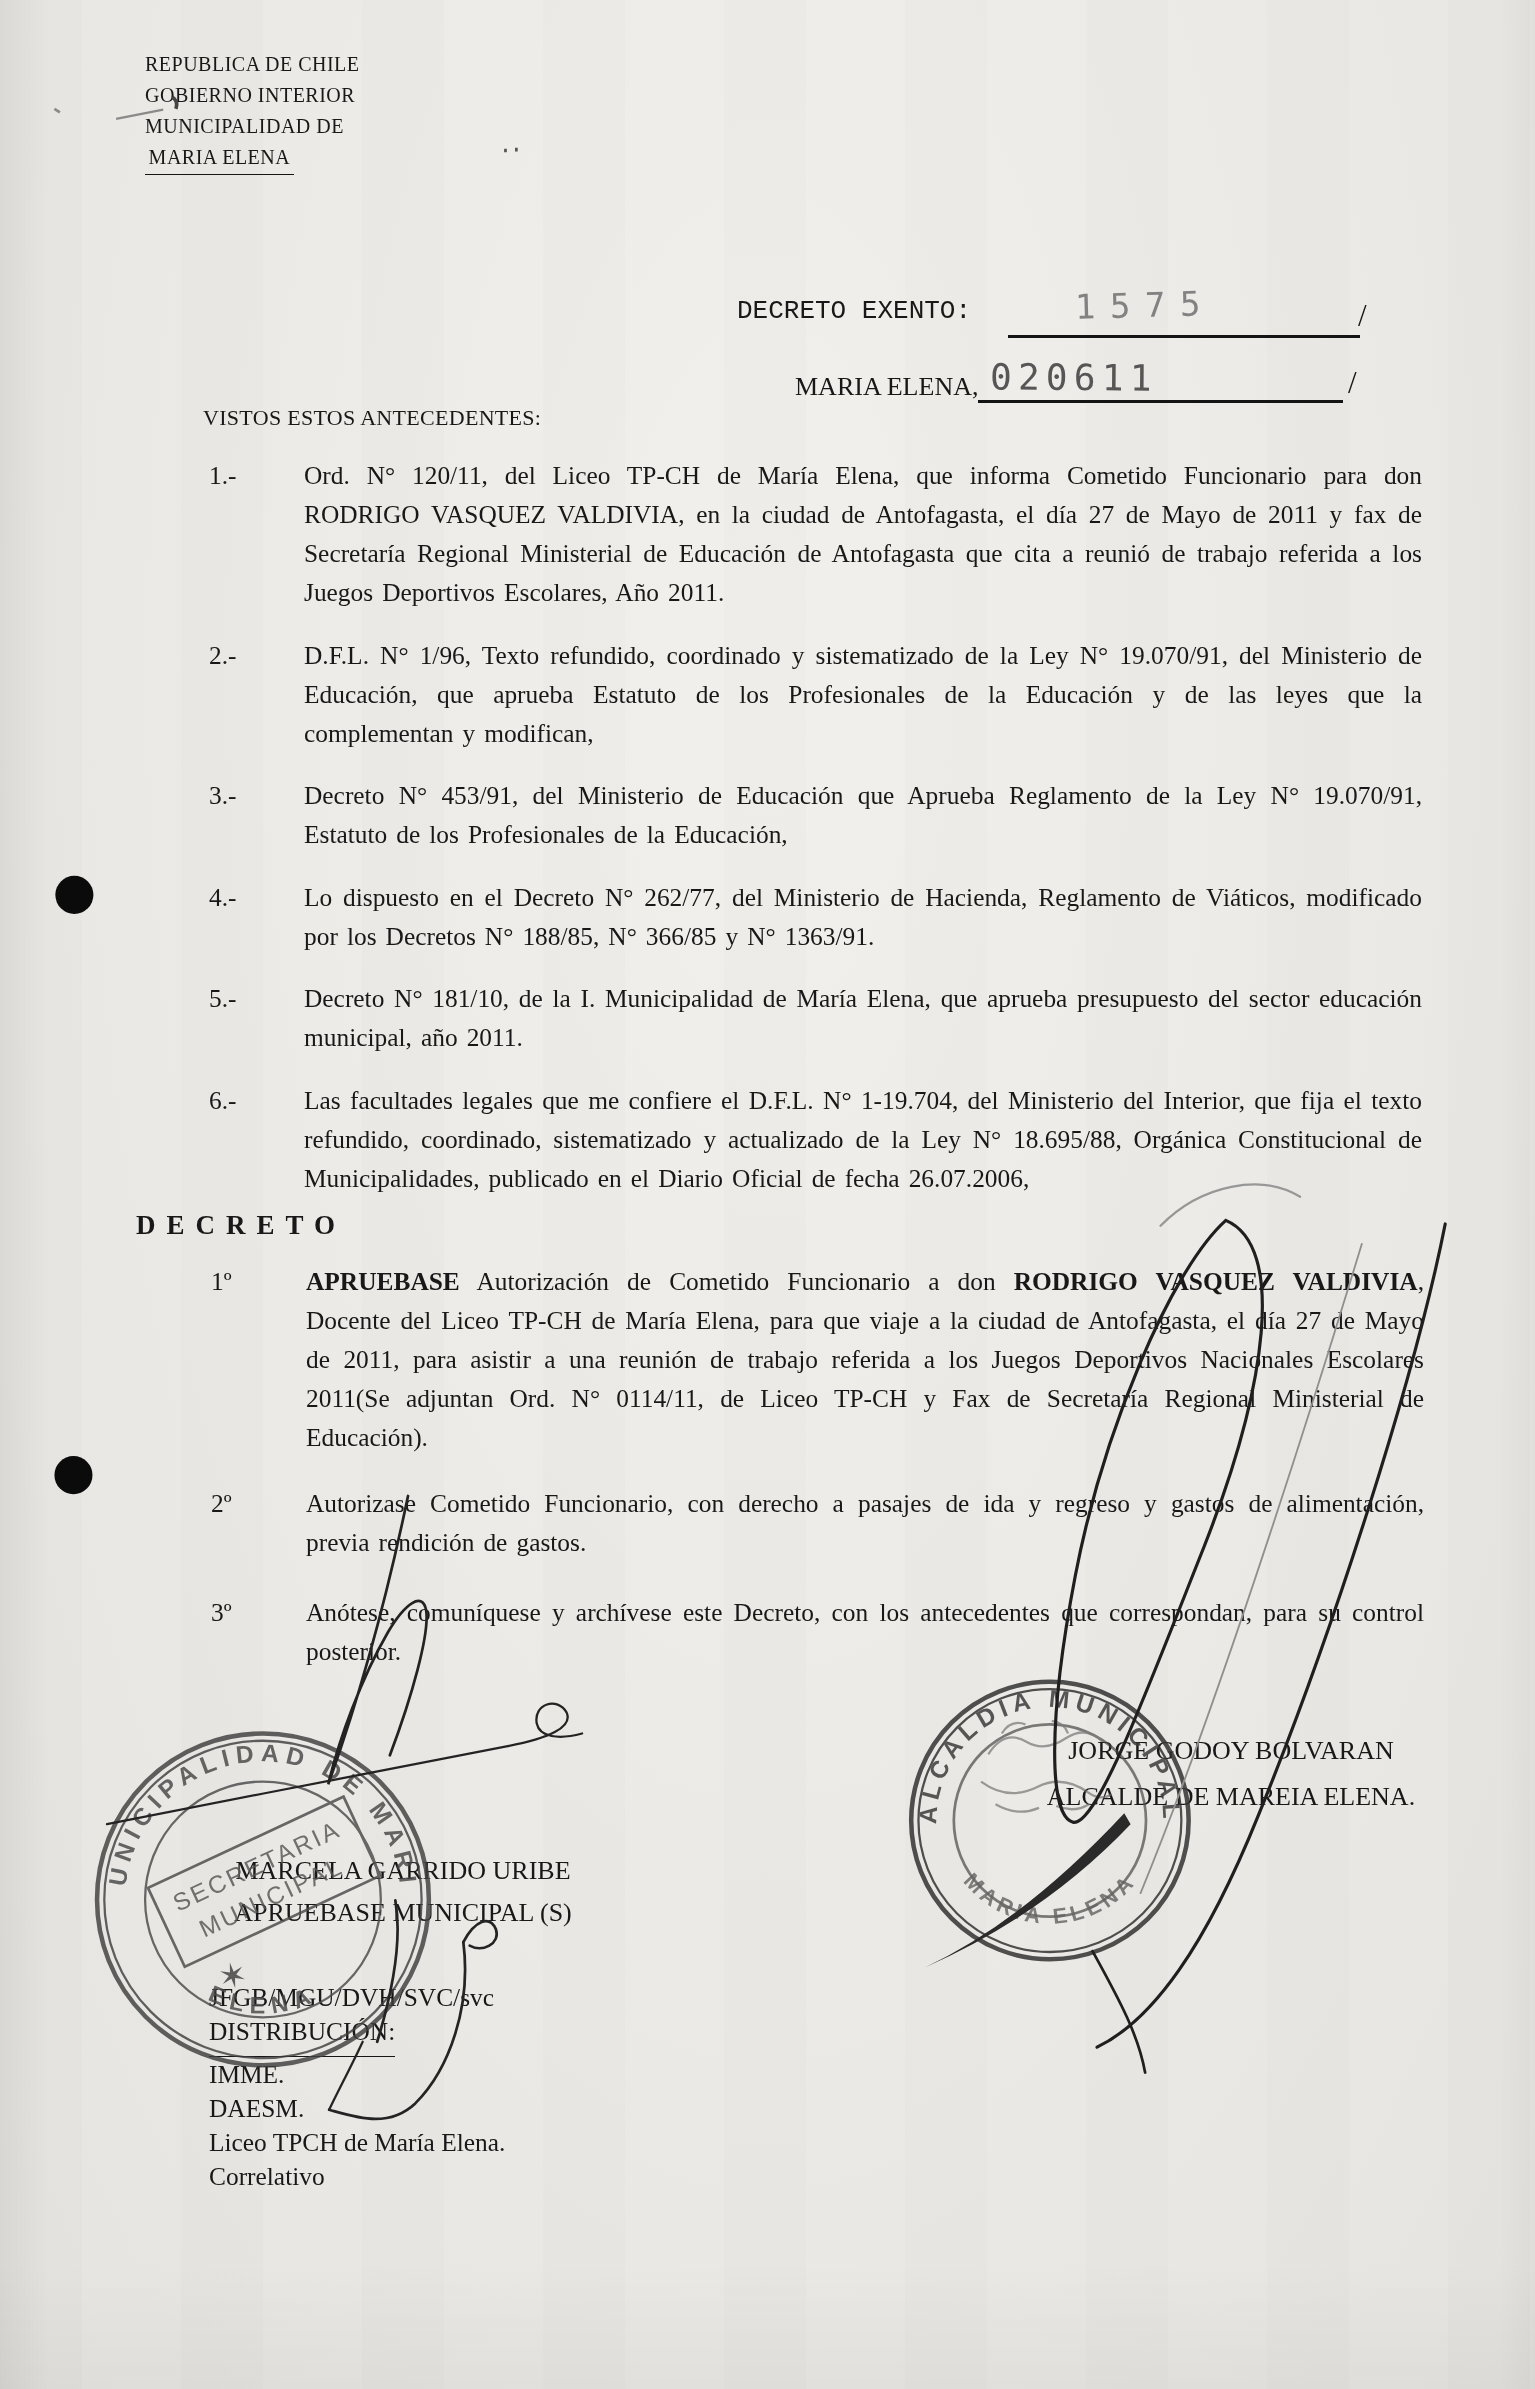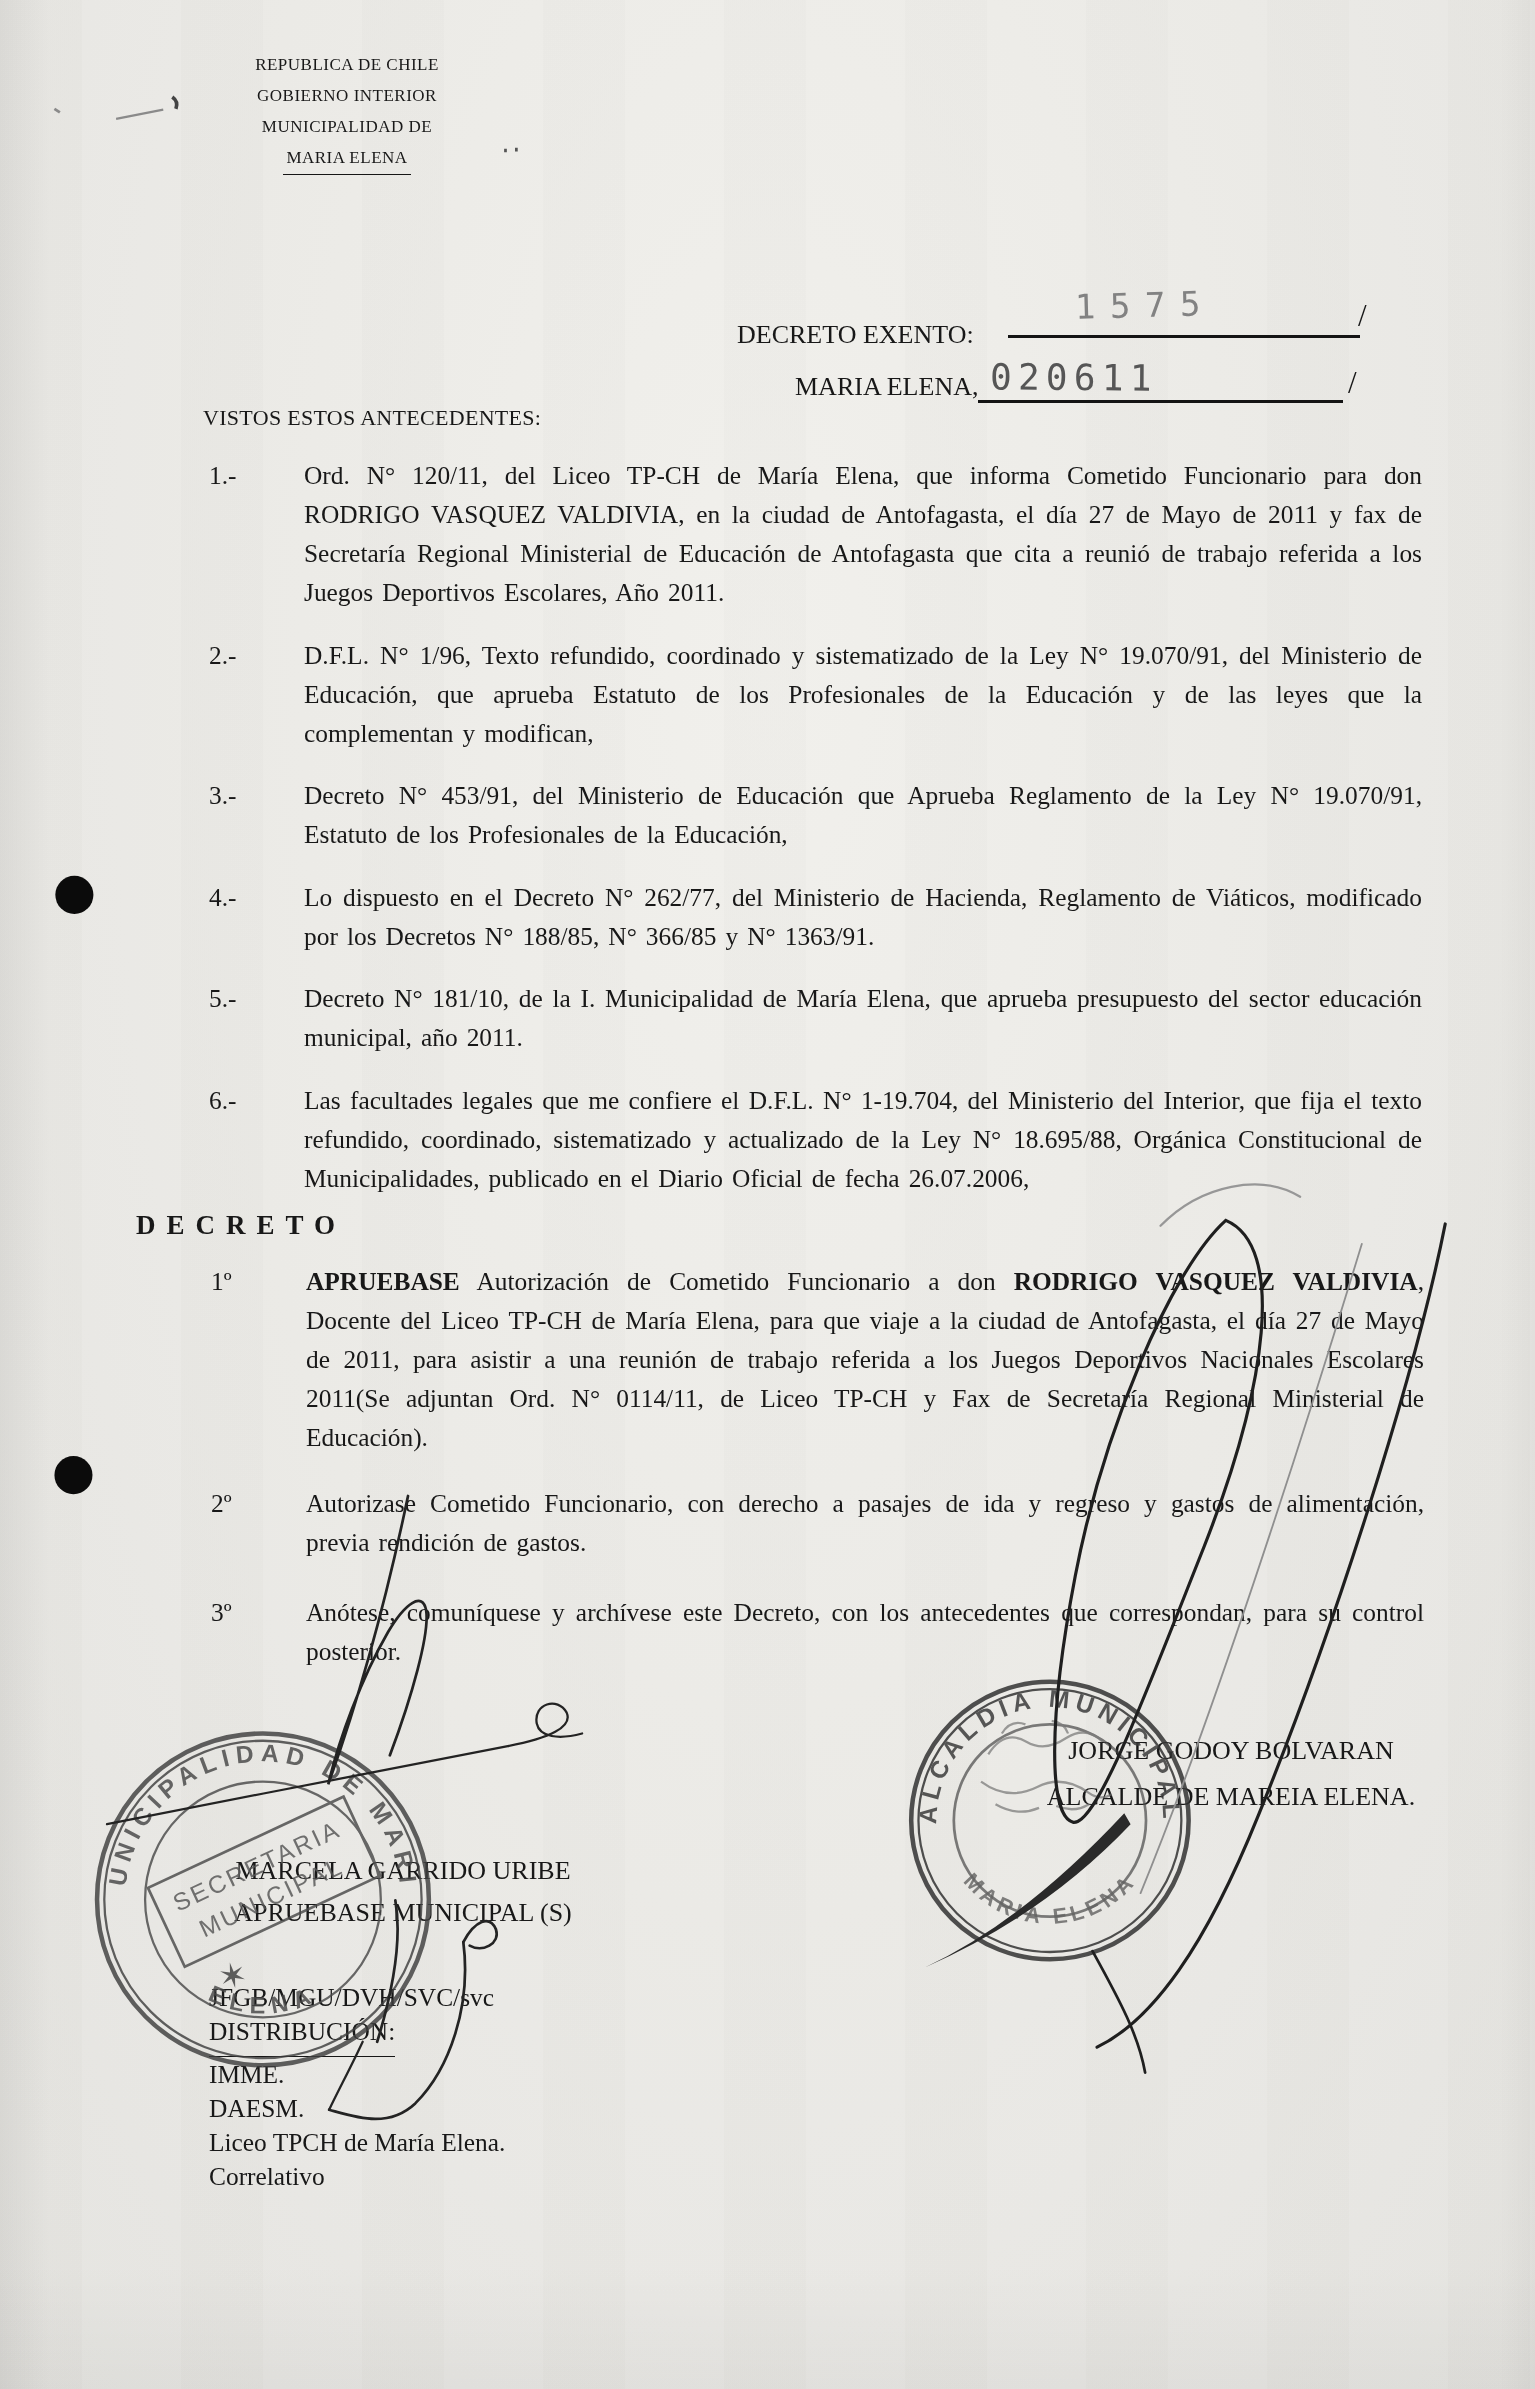--- a/index.html
+++ b/index.html
@@ -12,21 +12,21 @@
       linear-gradient(90deg, rgba(0,0,0,.05), rgba(0,0,0,0) 50px),
       linear-gradient(270deg, rgba(0,0,0,.03), rgba(0,0,0,0) 36px),
       linear-gradient(0deg, rgba(0,0,0,.035), rgba(0,0,0,0) 127px),
       repeating-linear-gradient(90deg, rgba(0,0,0,.012) 0 82px, rgba(255,255,255,.02) 82px 181px),
       radial-gradient(ellipse at 50% 28%, #f1f0ec 0%, #eae9e5 60%, #e5e4e0 100%);
     font-family:"Liberation Serif", serif;
     color:#181818;
   }
   .abs{position:absolute;}
   
-  .letterhead{left:145px;top:49px;width:404px;text-align:center;font-size:17px;line-height:31px;letter-spacing:0.5px;}
+  .letterhead{left:145px;top:49px;width:404px;text-align:left;font-size:20px;line-height:31px;letter-spacing:0.5px;}
   .letterhead .underlined{display:inline-block;border-bottom:1.8px solid #161616;padding:0 3.6px 0.9px 3.6px;}
   
   .hdr-label{font-size:26px;white-space:nowrap;}
   .stamp-num{font-family:"DejaVu Sans Mono", monospace;white-space:nowrap;}
   .fill-line{background:#141414;height:2.7px;}
   .slash{font-size:31px;}
   
   .vistos{left:203px;top:405px;font-size:22px;letter-spacing:0.3px;}
   
   .list{width:1213px;}
@@ -49,21 +49,21 @@
 
 <div class="page">
 
   <div class="abs letterhead">
     <div>REPUBLICA DE CHILE</div>
     <div>GOBIERNO  INTERIOR</div>
     <div>MUNICIPALIDAD DE</div>
     <div><span class="underlined">MARIA ELENA</span></div>
   </div>
 
-  <div class="abs hdr-label" style="left:737px;top:320px;">DECRETO EXENTO:</div>
+  <div class="abs hdr-label" style="left:737px;top:296px;font-family:Liberation Mono, monospace;">DECRETO EXENTO:</div>
   <div class="abs stamp-num" style="left:1075px;top:285px;font-size:34px;letter-spacing:14.5px;color:#828282;transform:rotate(-1.5deg);">1575</div>
   <div class="abs fill-line" style="left:1008px;top:335px;width:352px;"></div>
   <div class="abs slash" style="left:1358px;top:298px;">/</div>
 
   <div class="abs hdr-label" style="left:795px;top:372px;">MARIA ELENA,</div>
   <div class="abs stamp-num" style="left:990px;top:357px;font-size:36px;letter-spacing:6.3px;color:#565656;transform:rotate(.4deg);">020611</div>
   <div class="abs fill-line" style="left:978px;top:400px;width:365px;"></div>
   <div class="abs slash" style="left:1348px;top:365px;">/</div>
 
   <div class="abs vistos">VISTOS ESTOS ANTECEDENTES:</div>

